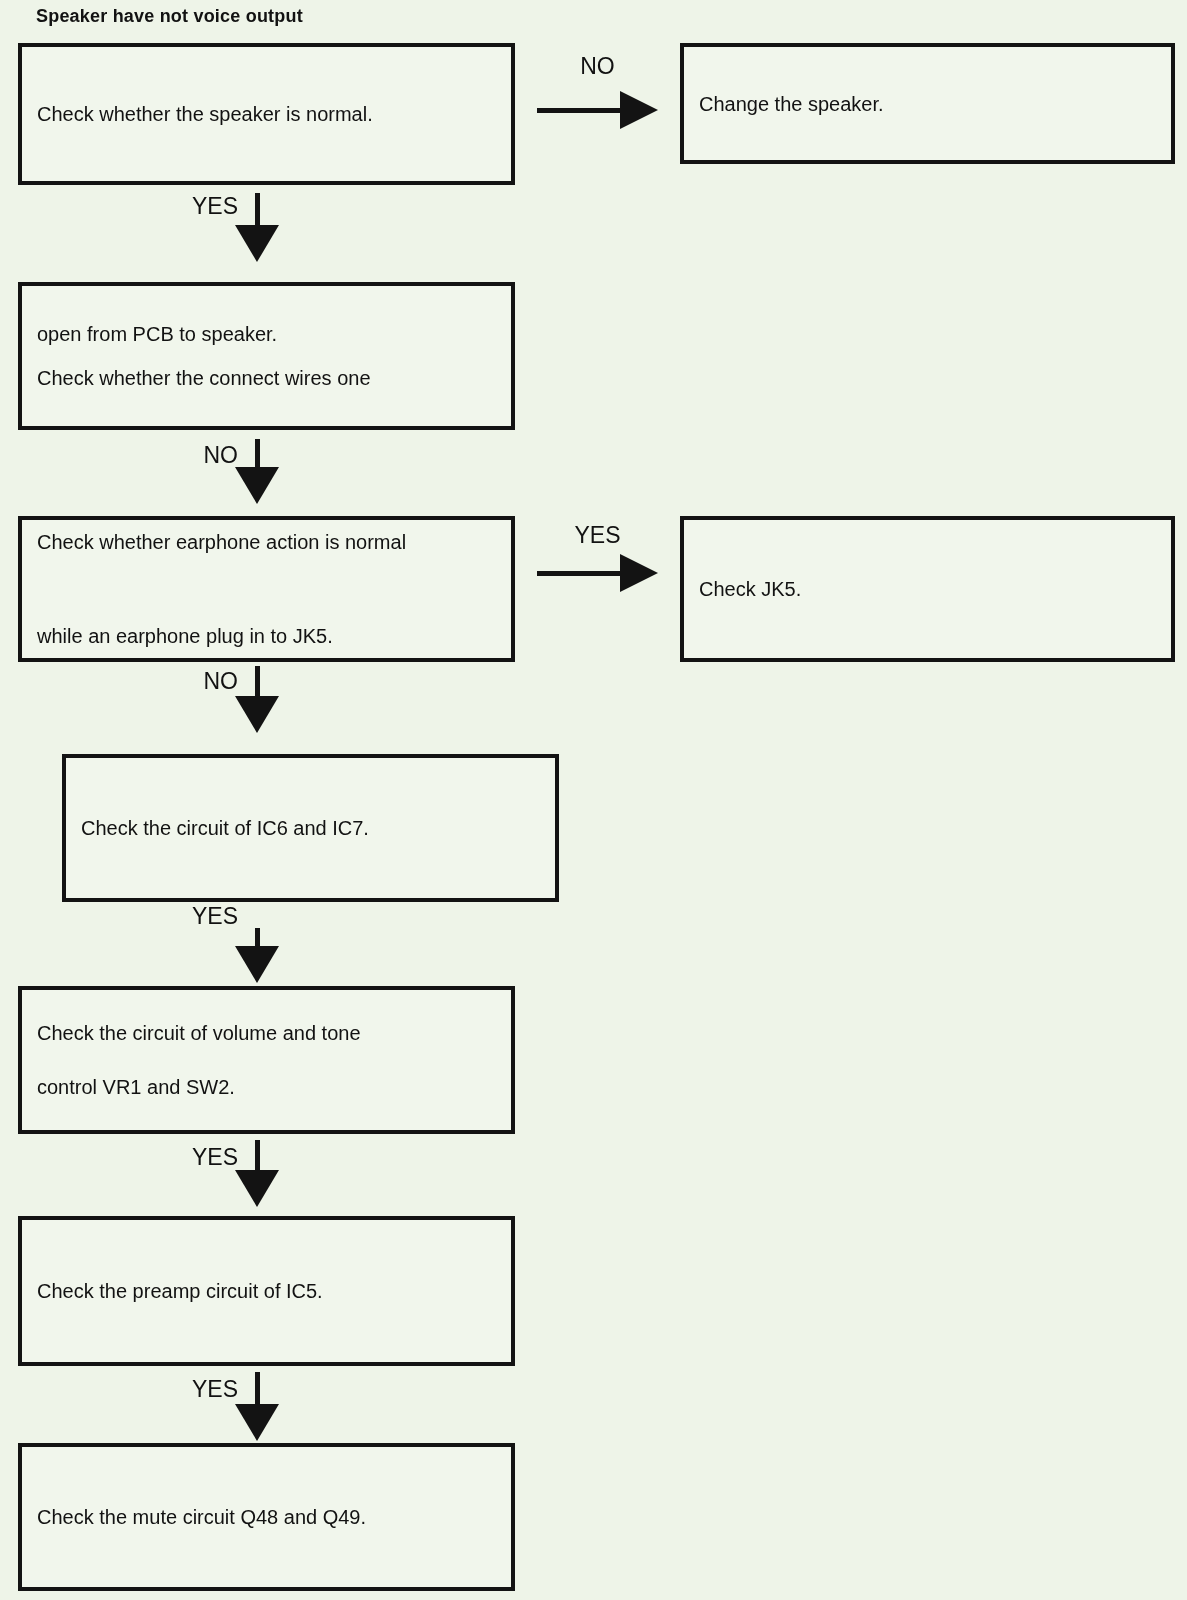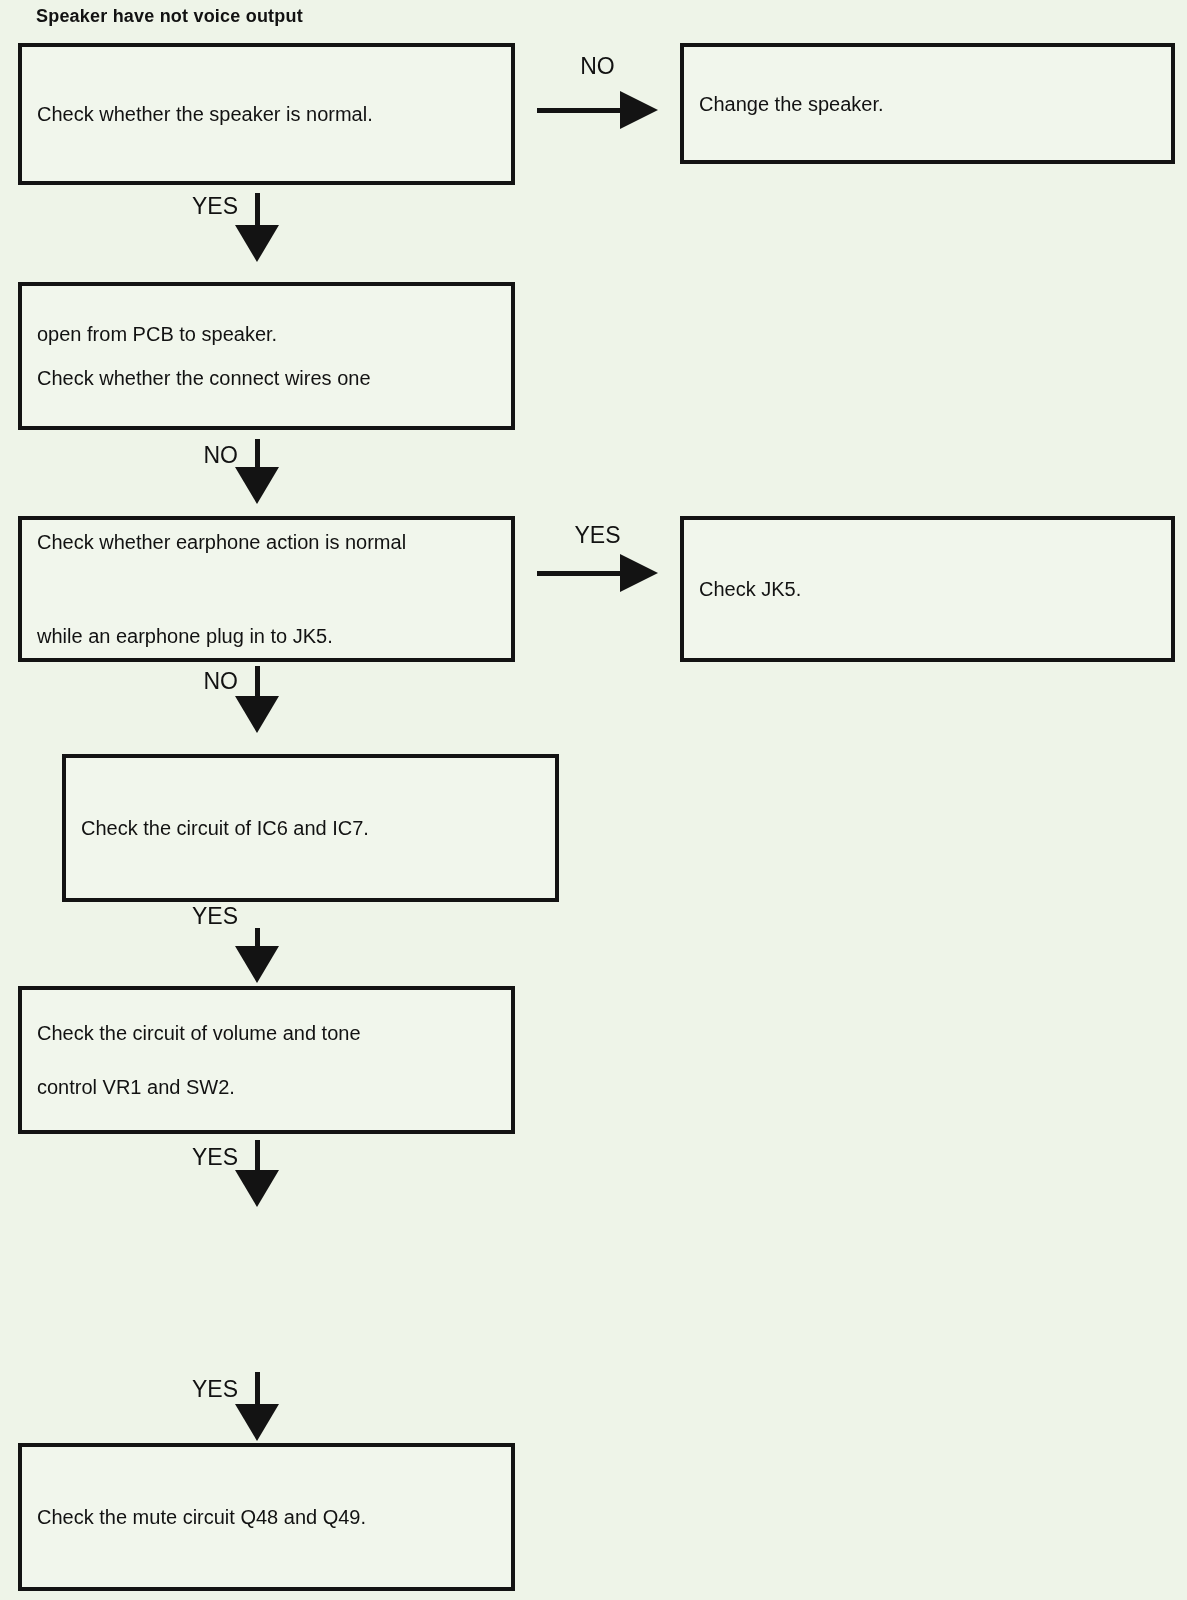--- a/index.html
+++ b/index.html
@@ -187,20 +187,23 @@
     <span>Check the circuit of volume and tone</span>
     <span>control VR1 and SW2.</span>
   </div>
 
   <div class="vlabel vl5">YES</div>
   <div class="varrow va5">
     <div class="shaft"></div>
     <div class="head"></div>
   </div>
 
+  <div class="node n6">
+    <span>Check the preamp circuit of IC5.</span>
+  </div>
 
   <div class="vlabel vl6">YES</div>
   <div class="varrow va6">
     <div class="shaft"></div>
     <div class="head"></div>
   </div>
 
   <div class="node n7">
     <span>Check the mute circuit Q48 and Q49.</span>
   </div>

